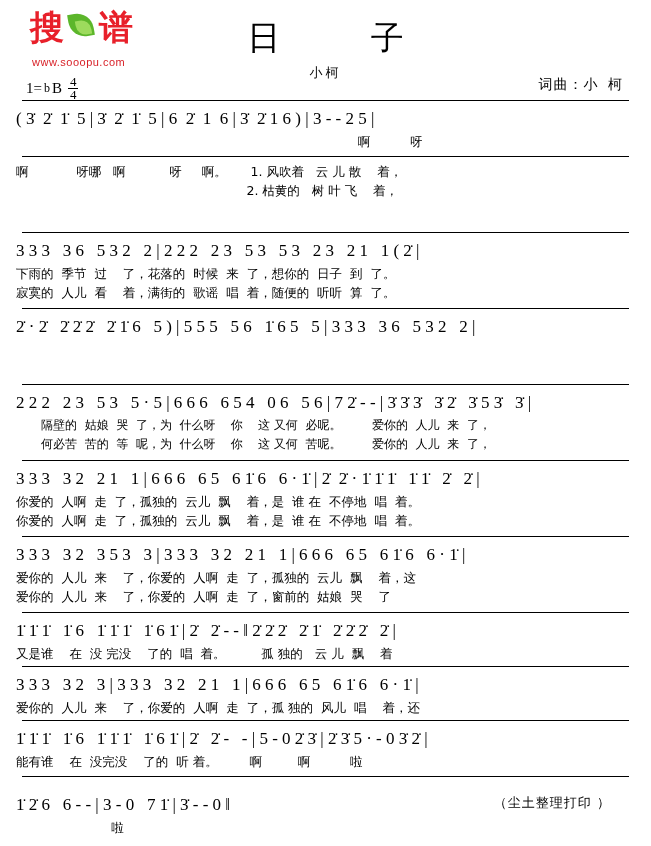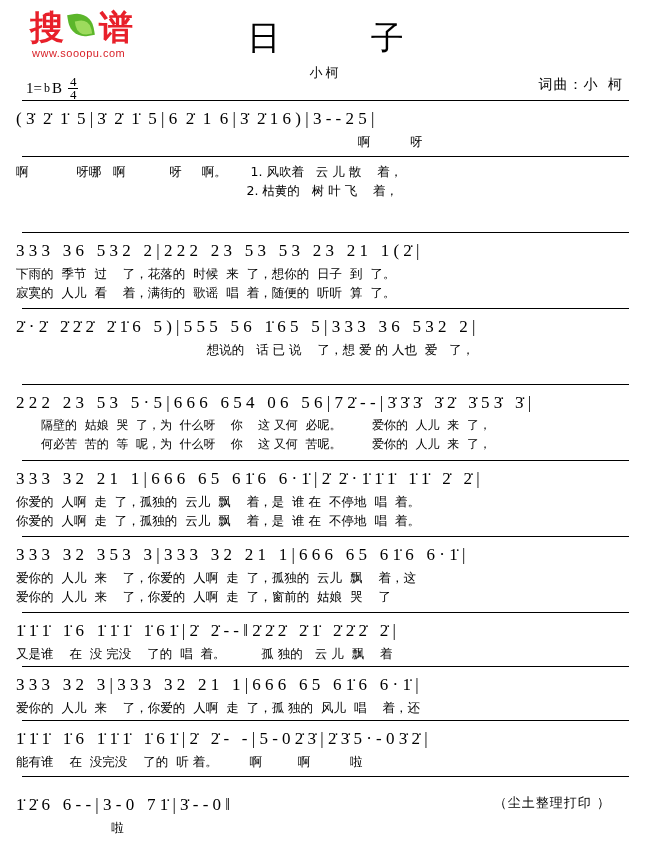--- a/index.html
+++ b/index.html
@@ -56,21 +56,21 @@
     width: 15px; height: 15px;
     background: #9ddb5d;
     border-radius: 0 70% 0 70%;
     transform: rotate(-10deg);
   }
   #logo .url {
     font-family: "Liberation Sans", sans-serif;
     font-size: 11px;
     color: #d81f26;
     letter-spacing: 0.5px;
-    margin-top: 3px;
+    margin-top: 12px;
     margin-left: 2px;
   }
 
   
   #song-title {
     position: absolute;
     left: 0;
     top: 16px;
     width: 651px;
     text-align: center;
@@ -202,21 +202,20 @@
 <div class="barline" style="top:232px;"></div>
 <div class="system" style="top:238px;">
   <div class="noterow">3 3 3   3 6   5 3 2   2 | 2 2 2   2 3   5 3   5 3   2 3   2 1   1 ( 2̇ |</div>
   <div class="lyricrow">下雨的  季节  过    了，花落的  时候  来  了，想你的  日子  到  了。</div>
   <div class="lyricrow">寂寞的  人儿  看    着，满街的  歌谣  唱  着，随便的  听听  算  了。</div>
 </div>
 
 <div class="barline" style="top:308px;"></div>
 <div class="system" style="top:314px;">
   <div class="noterow">2̇ · 2̇   2̇ 2̇ 2̇   2̇ 1̇ 6   5 ) | 5 5 5   5 6   1̇ 6 5   5 | 3 3 3   3 6   5 3 2   2 |</div>
-  <div class="lyricrow">                                                想说的   话 已 说    了，想 爱 的 人也  爱   了，</div>
 </div>
 
 <div class="barline" style="top:384px;"></div>
 <div class="system" style="top:390px;">
   <div class="noterow">2 2 2   2 3   5 3   5 · 5 | 6 6 6   6 5 4   0 6   5 6 | 7 2̇ - - | 3̇ 3̇ 3̇   3̇ 2̇   3̇ 5 3̇   3̇ |</div>
   <div class="lyricrow small">隔壁的  姑娘  哭  了，为  什么呀    你    这 又何  必呢。        爱你的  人儿  来  了，</div>
   <div class="lyricrow small">何必苦  苦的  等  呢，为  什么呀    你    这 又何  苦呢。        爱你的  人儿  来  了，</div>
 </div>
 
 <div class="barline" style="top:460px;"></div>

